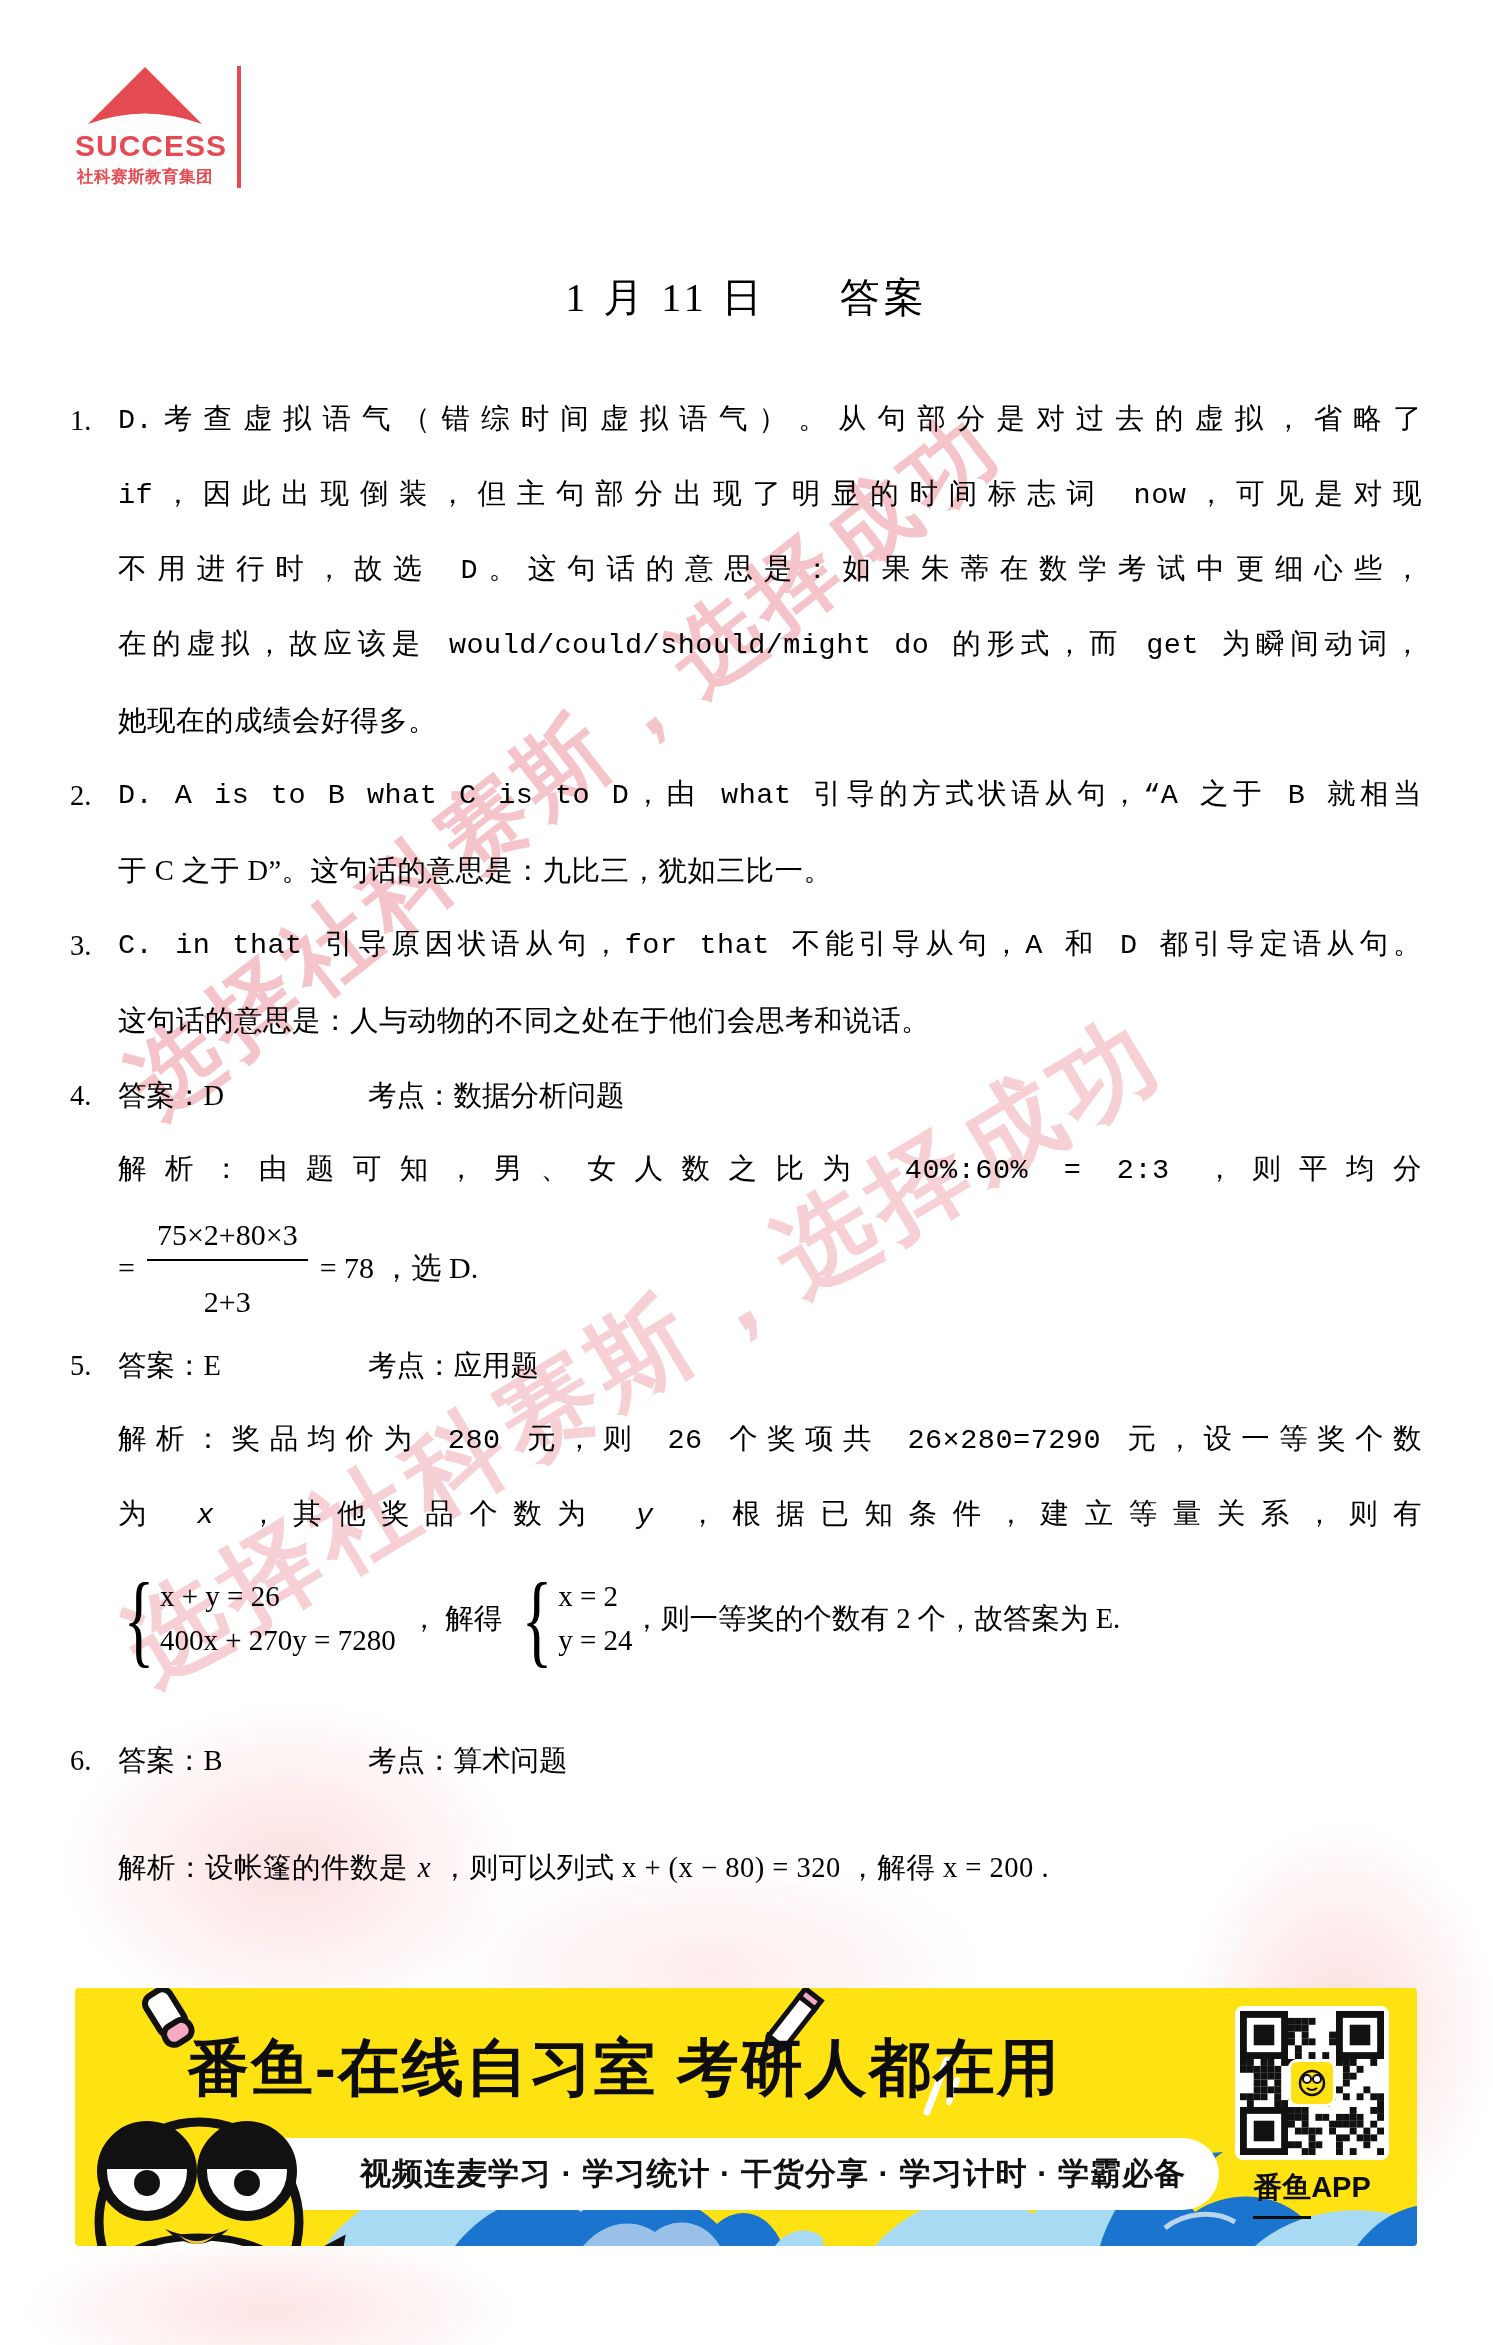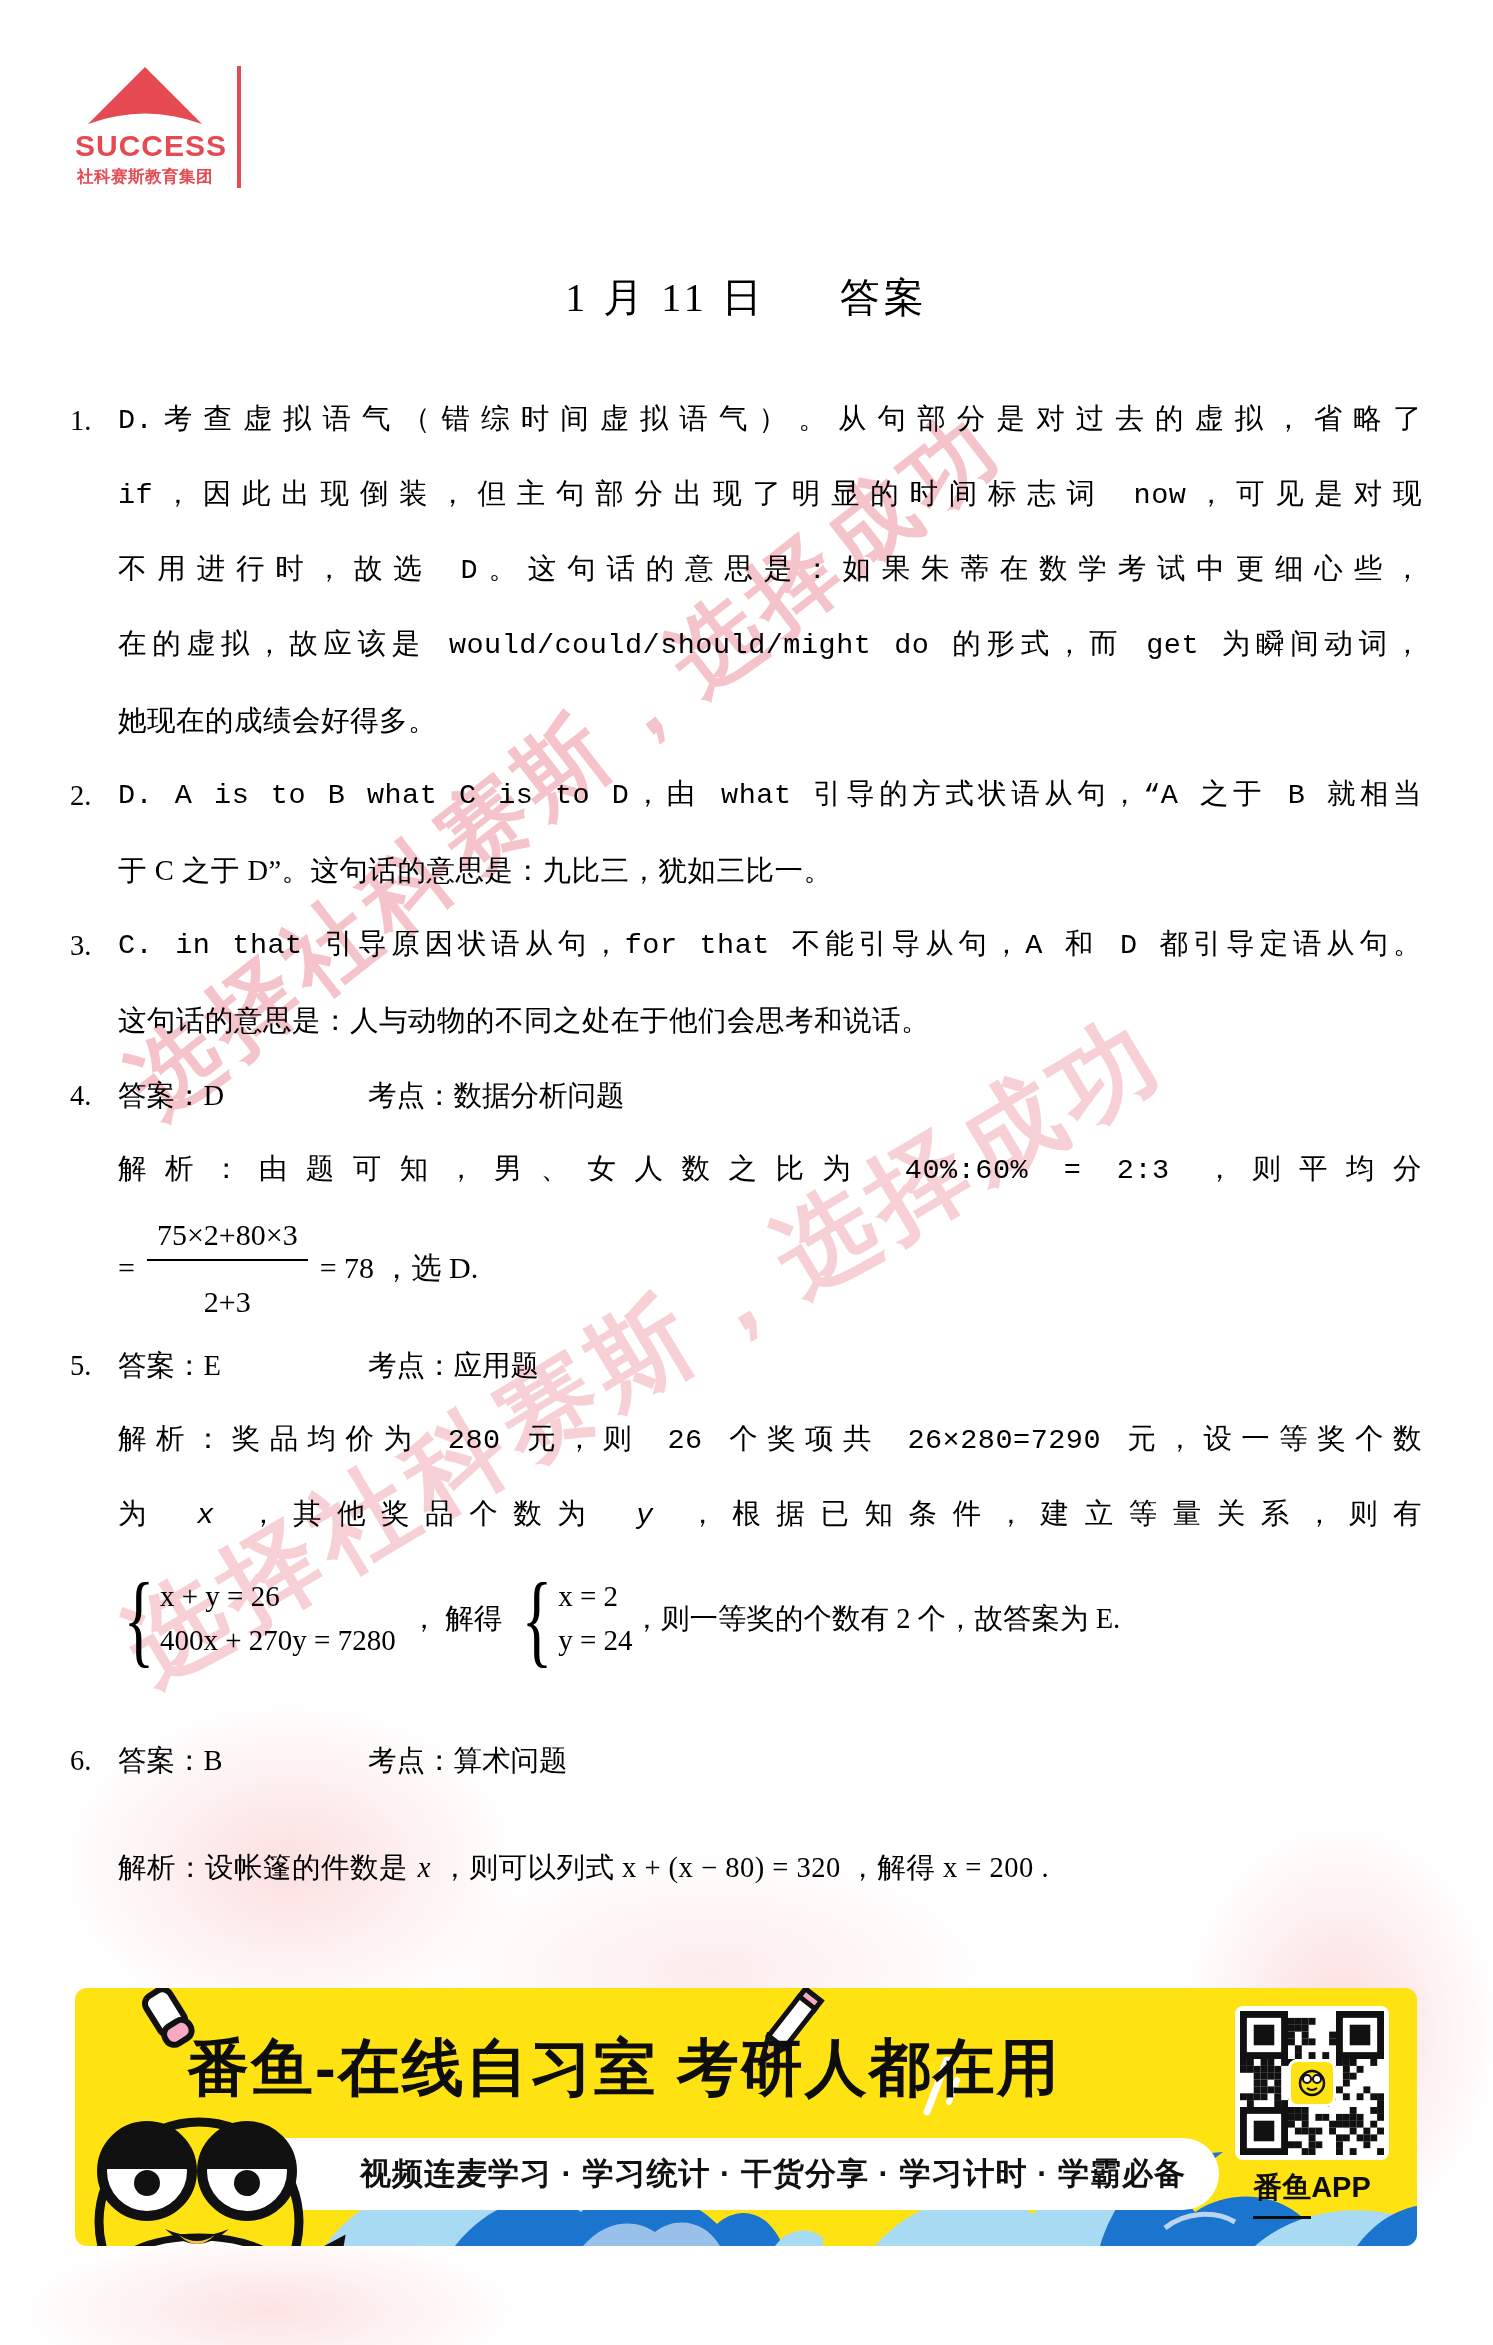--- a/index.html
+++ b/index.html
@@ -50,21 +50,21 @@
     letter-spacing:8px;pointer-events:none;z-index:1;transform-origin:0 50%;}
   #wm1{left:140px;top:1035px;font-size:90px;transform:rotate(-38deg);}
   #wm2{left:135px;top:1590px;font-size:100px;transform:rotate(-31deg);color:rgba(230,100,115,.30);}
   .blob{position:absolute;border-radius:50%;pointer-events:none;z-index:0;}
   .blob1{left:60px;top:1700px;width:460px;height:330px;background:radial-gradient(closest-side,rgba(248,185,185,.45),rgba(248,185,185,0));}
   .blob2{left:1180px;top:1820px;width:320px;height:420px;background:radial-gradient(closest-side,rgba(248,185,185,.5),rgba(248,185,185,0));}
   .blob3{left:430px;top:1850px;width:560px;height:240px;background:radial-gradient(closest-side,rgba(250,200,200,.35),rgba(250,200,200,0));}
   .blob4{left:20px;top:2230px;width:500px;height:160px;background:radial-gradient(closest-side,rgba(248,185,185,.4),rgba(248,185,185,0));}
   
   .banner{position:absolute;left:75px;top:1988px;width:1342px;height:258px;background:var(--yellow);
-    border-radius:12px;overflow:hidden;font-family:"Liberation Sans",sans-serif;z-index:6;}
+    border-radius:4px;overflow:hidden;font-family:"Liberation Sans",sans-serif;z-index:6;}
   .b-title{position:absolute;left:112px;top:38px;font-size:62px;font-weight:900;letter-spacing:2px;color:var(--ink);white-space:nowrap;z-index:3;}
   .b-pill{position:absolute;left:122px;top:150px;width:1022px;height:72px;background:#fff;border-radius:40px;
     display:flex;align-items:center;justify-content:center;box-sizing:border-box;padding-left:130px;
     font-size:31px;font-weight:800;color:#111;letter-spacing:1px;white-space:nowrap;z-index:2;}
   .qr-wrap{position:absolute;right:24px;top:18px;width:162px;text-align:center;z-index:4;}
   .qr-box{width:154px;height:154px;background:#fff;border-radius:8px;position:relative;padding:5px;box-sizing:border-box;margin:0 auto;}
   .qr-box svg{display:block;}
   .qr-logo{position:absolute;left:50%;top:50%;transform:translate(-50%,-50%);width:42px;height:42px;background:var(--yellow);
     border:3px solid #fff;border-radius:9px;display:flex;align-items:center;justify-content:center;}
   .qr-label{margin-top:8px;font-size:29px;font-weight:900;color:var(--ink);white-space:nowrap;}

